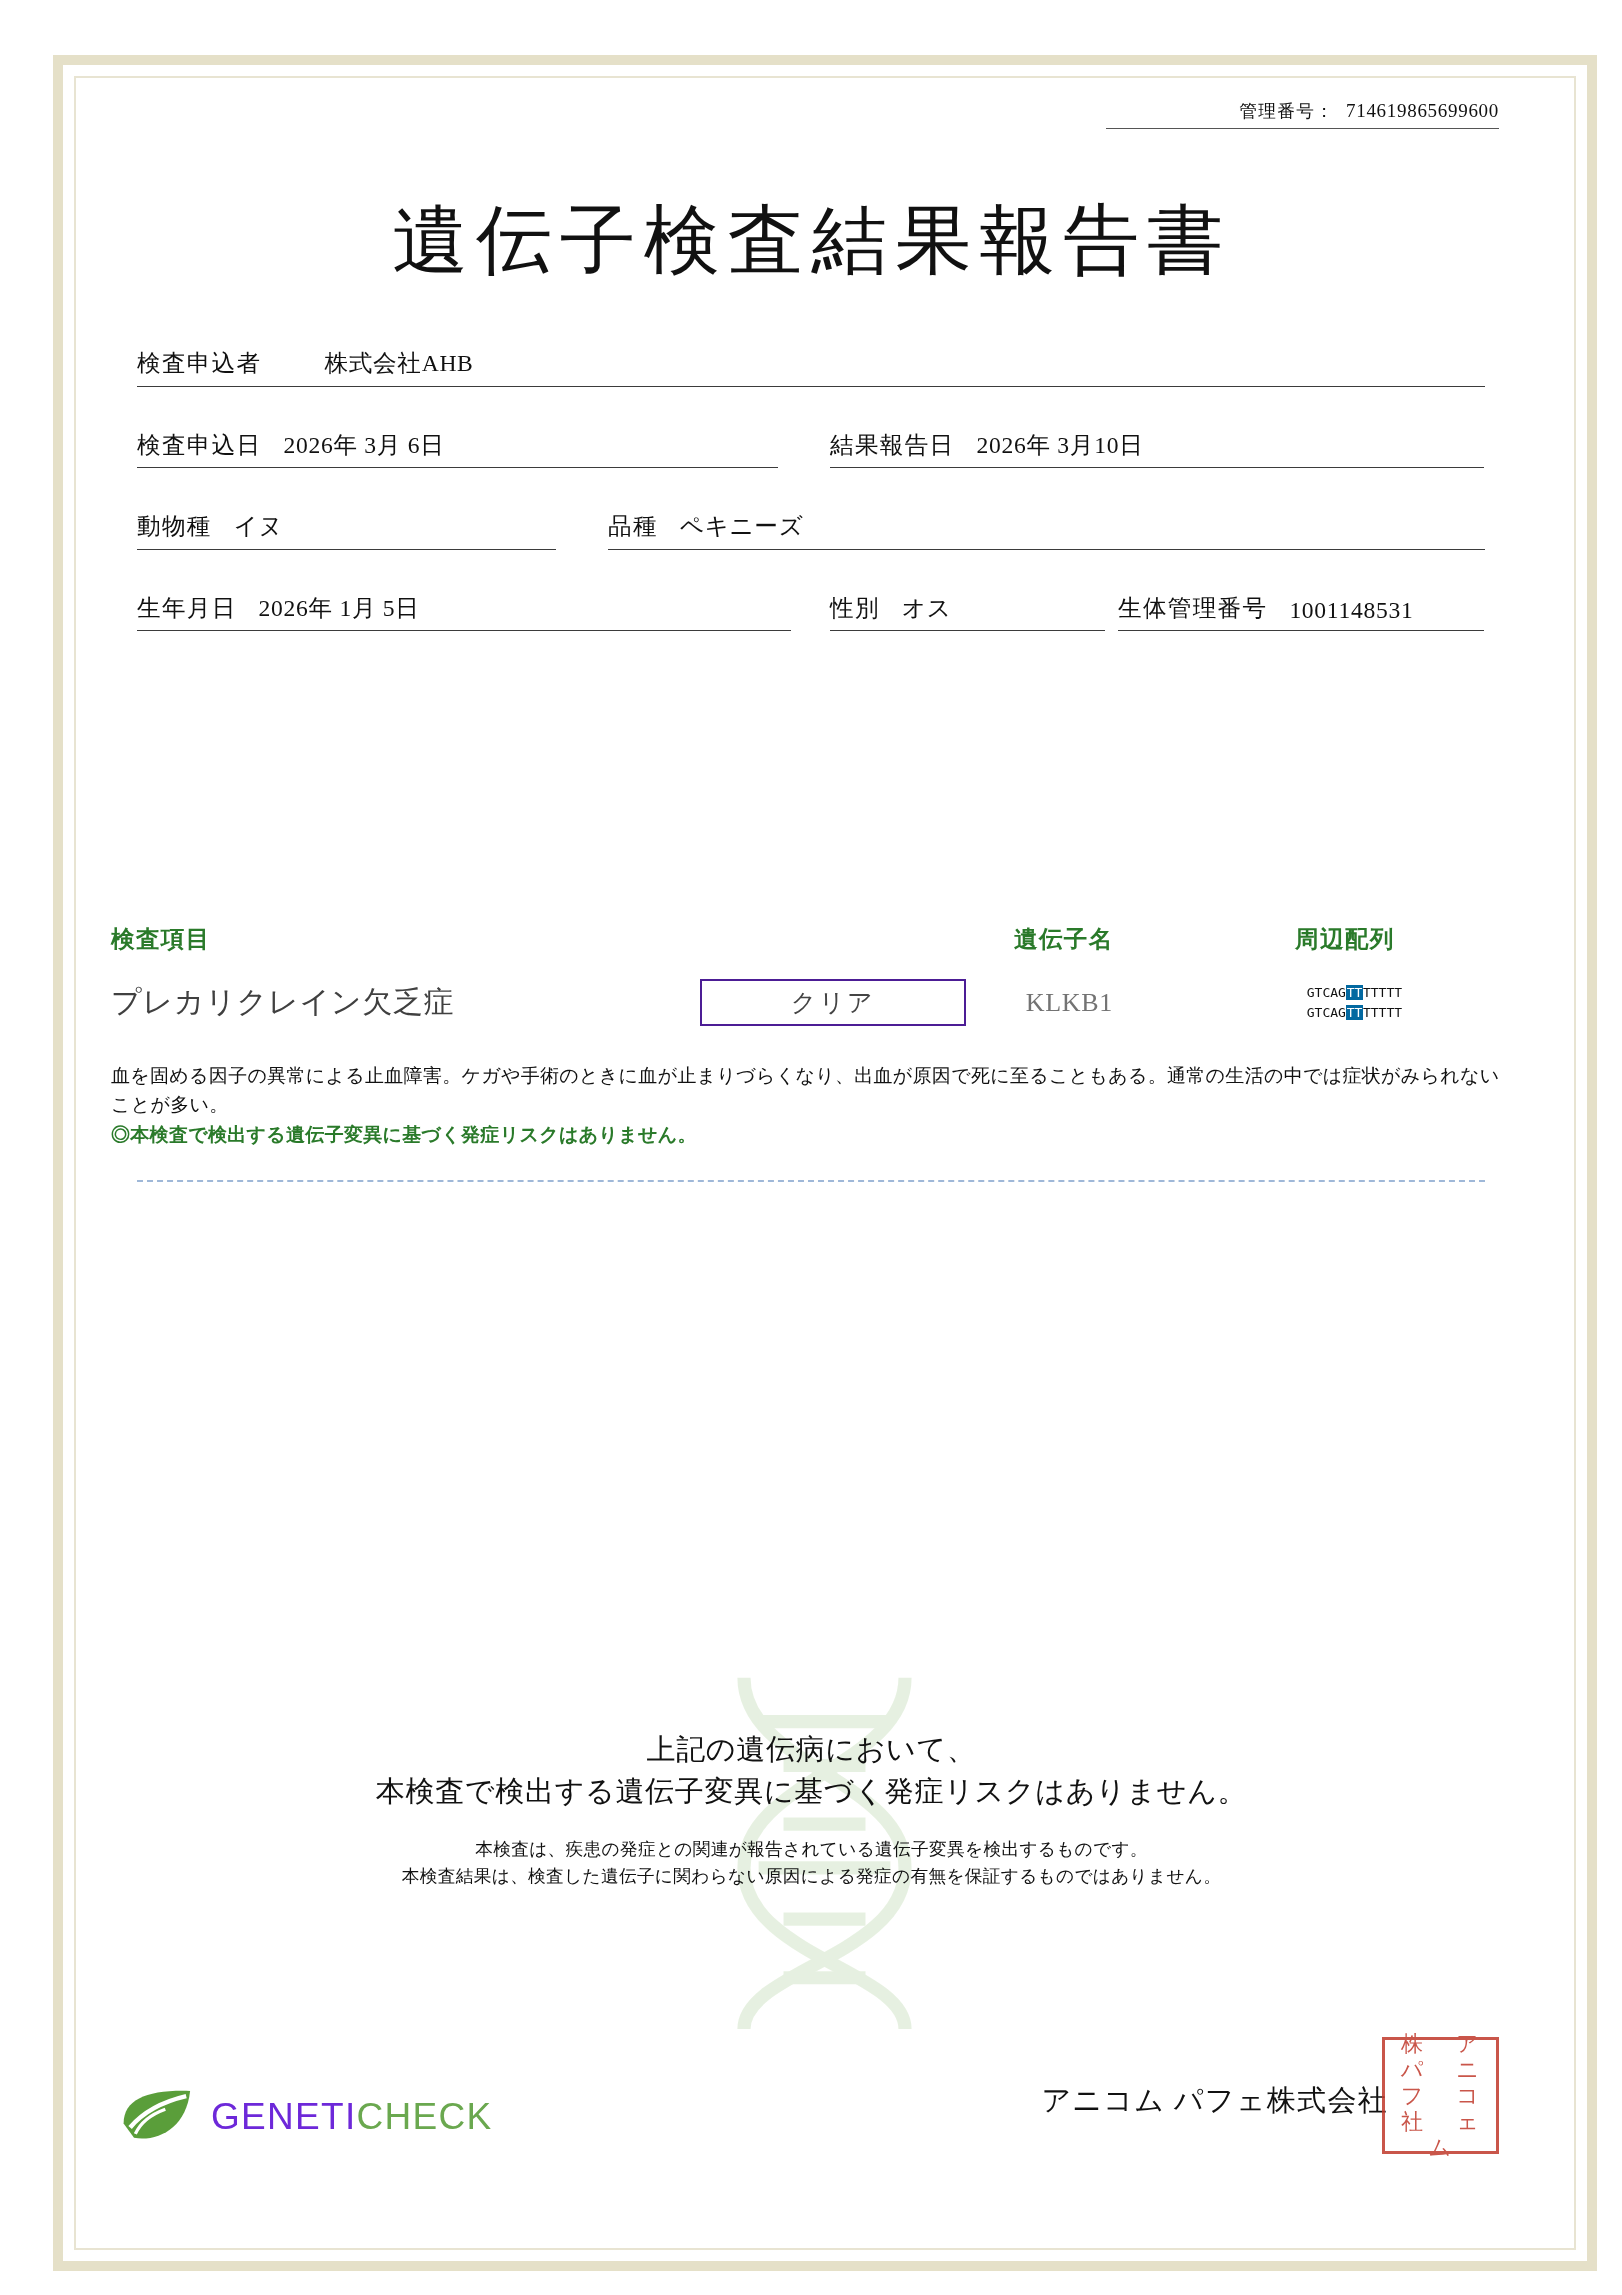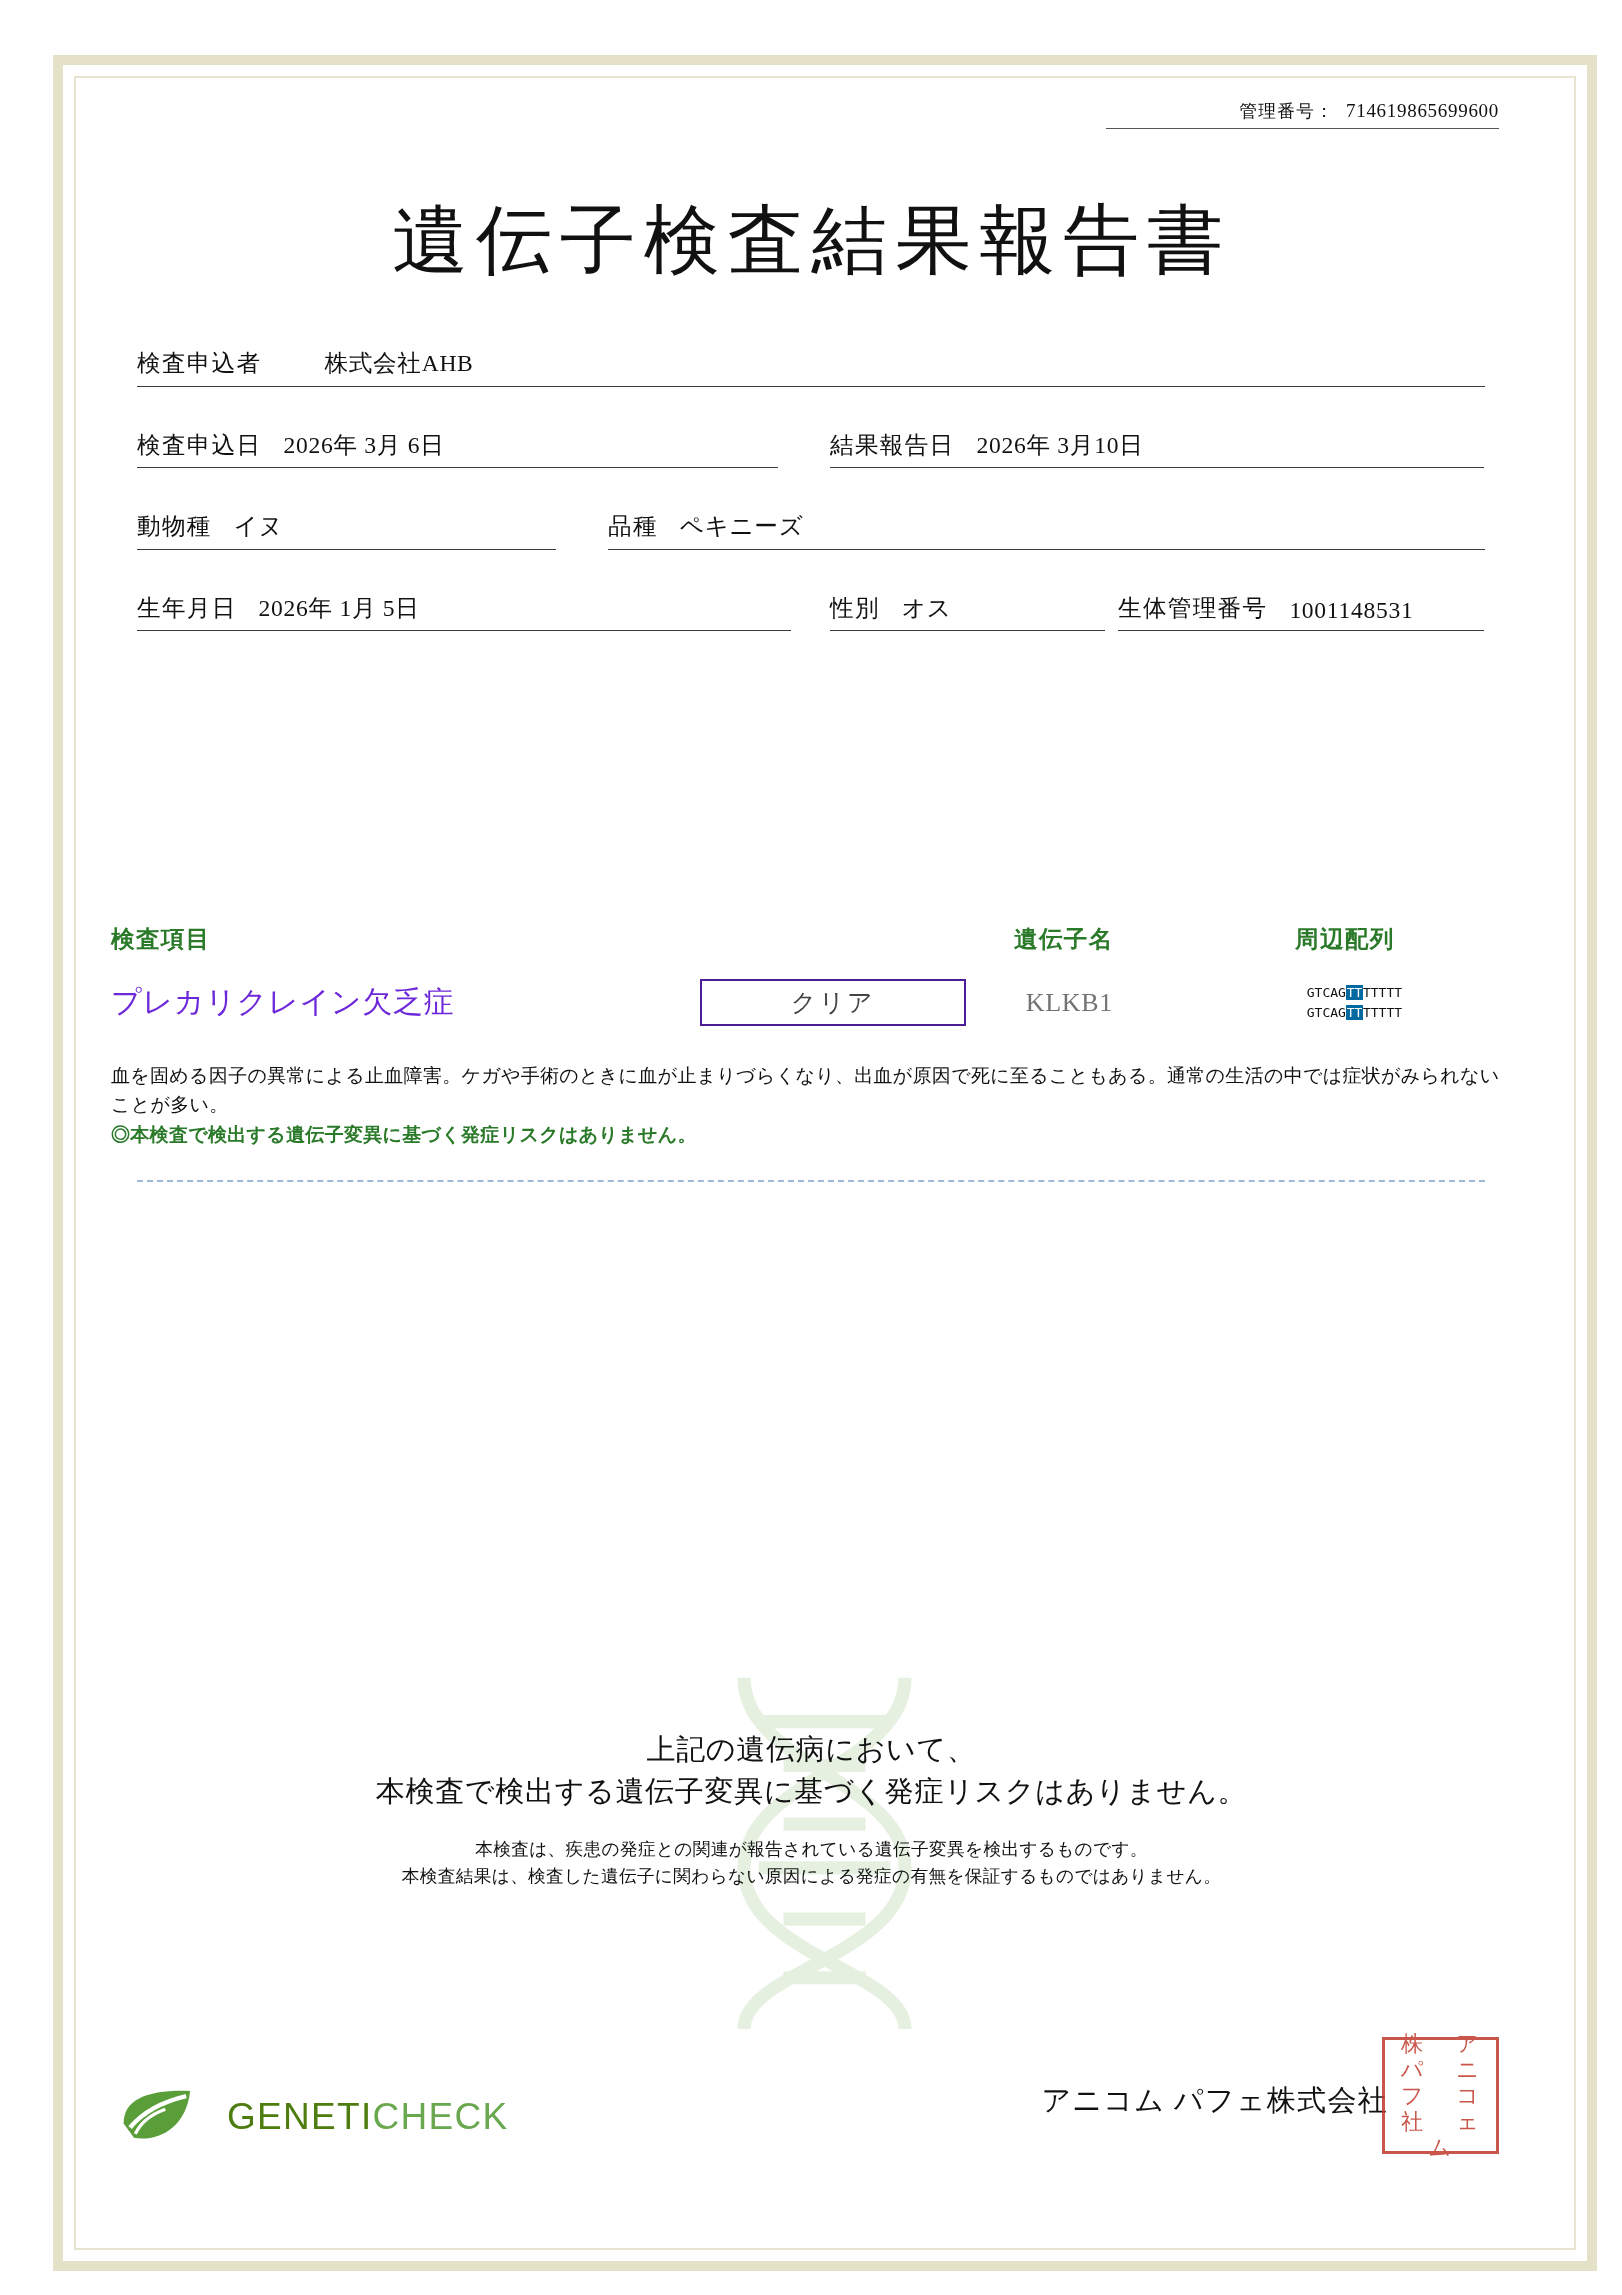--- a/index.html
+++ b/index.html
@@ -160,21 +160,21 @@
   .test-row {
     position: absolute;
     top: 900px;
     left: 13px;
     width: 1400px;
     display: flex;
     align-items: center;
   }
   .tr-name {
     font-size: 30px;
-    color: #6d28d9;
+    color: #404040;
     width: 589px;
     letter-spacing: 0.7px;
   }
   .tr-result {
     width: 314px;
   }
   .result-box {
     width: 262px;
     height: 43px;
     border: 2px solid #4c1d95;
@@ -293,21 +293,21 @@
     height: 60px;
     position: relative;
     margin-right: 14.4px;
   }
   .logo-text {
     font-family: "Liberation Sans", sans-serif;
     font-size: 37px;
     letter-spacing: 1.3px;
     color: #5f6b66;
   }
-  .logo-text .g1 { color: #4d7c0f; margin-left: 16px; }
+  .logo-text .g1 { color: #6d28d9; }
   .logo-text .g2 { color: #6aa84f; }
 
   .company {
     position: absolute;
     right: 137px;
     bottom: 98px;
     font-size: 29px;
     color: #111;
     letter-spacing: 1.3px;
     white-space: nowrap;

